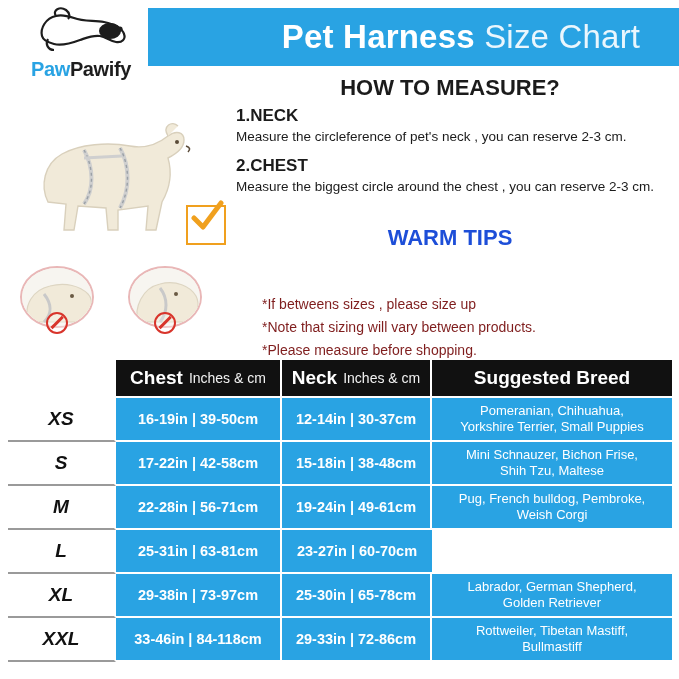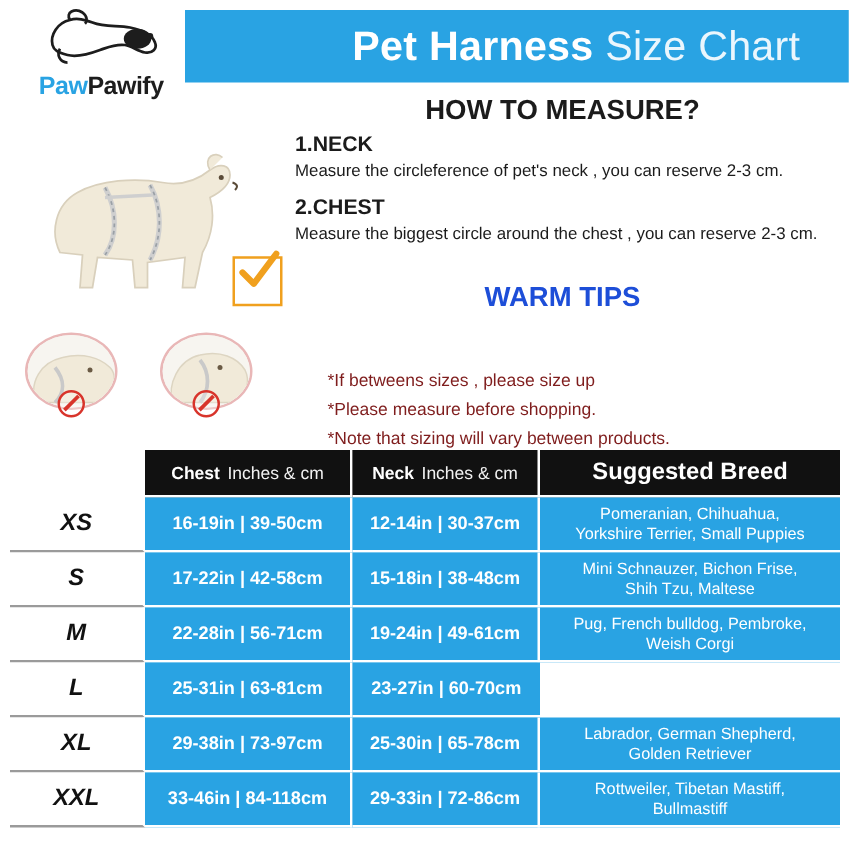--- a/index.html
+++ b/index.html
@@ -186,21 +186,21 @@
   .c-neck  { width: 150px; }
   .c-breed { width: 240px; }
 
   .head .cell {
     background: #111111;
     color: #ffffff;
     height: 38px;
   }
   .head .c-size { background: #ffffff; border-right-color: #ffffff; }
   .head .hlabel {
-    font-size: 14px;
+    font-size: 19px;
     font-weight: bold;
   }
   .head .hunit {
     font-size: 14px;
     font-weight: normal;
     margin-left: 6px;
     color: #f2f2f2;
   }
   .head .c-breed .hlabel { font-size: 19px; }
 
@@ -295,22 +295,22 @@
   <div class="measure-list">
     <p class="m-head">1.NECK</p>
     <p class="m-body">Measure the circleference of pet's neck , you can reserve 2-3 cm.</p>
     <p class="m-head">2.CHEST</p>
     <p class="m-body">Measure the biggest circle around the chest , you can reserve 2-3 cm.</p>
   </div>
 
   <div class="warm-title">WARM TIPS</div>
   <div class="tips">
     <div class="tip">*If betweens sizes , please size up</div>
+    <div class="tip">*Note that sizing will vary between products.</div>
     <div class="tip">*Please measure before shopping.</div>
-    <div class="tip">*Note that sizing will vary between products.</div>
   </div>
 
   <div class="table">
     <div class="trow head">
       <div class="cell c-size"></div>
       <div class="cell c-chest">
         <span class="hlabel">Chest</span>
         <span class="hunit">Inches &amp; cm</span>
       </div>
       <div class="cell c-neck">

